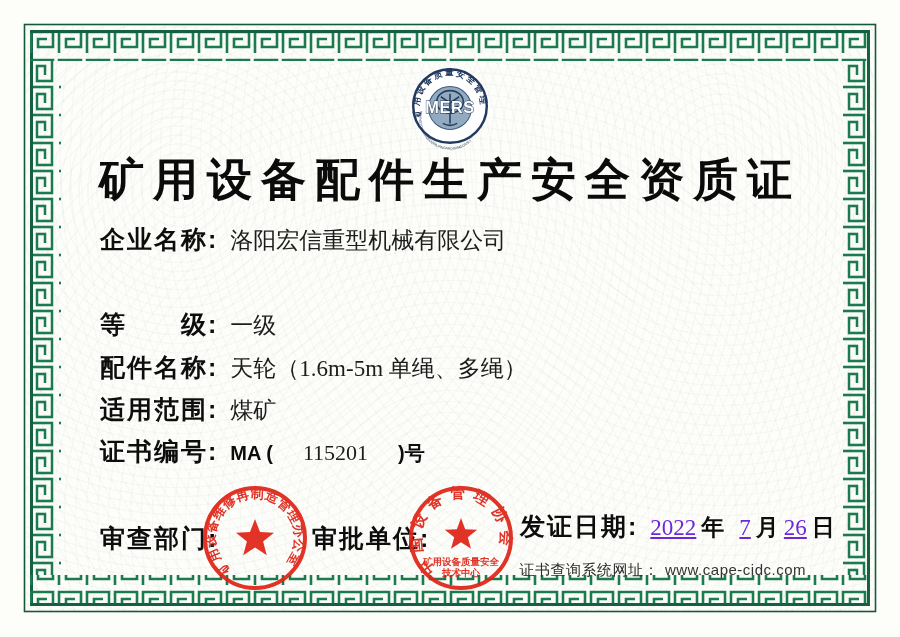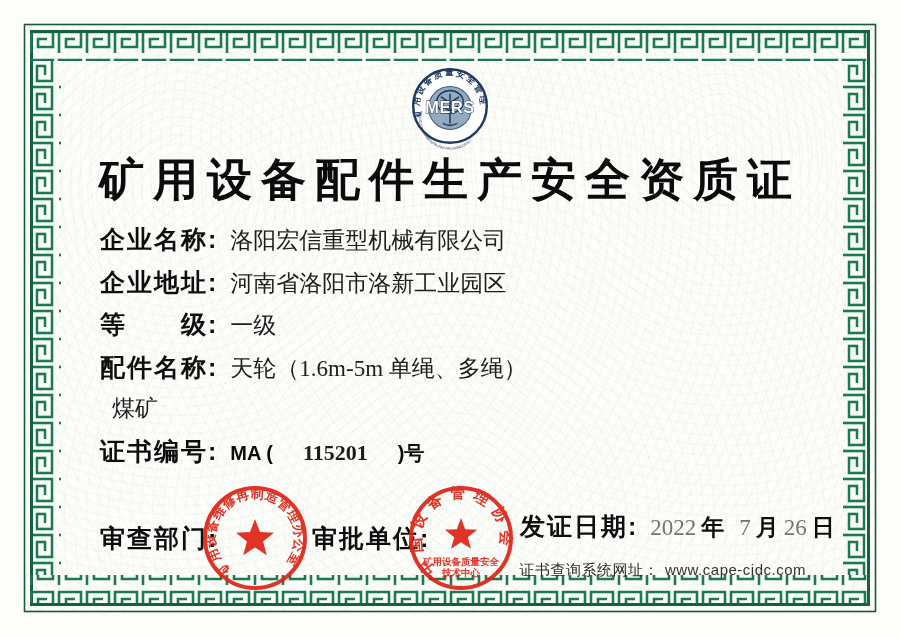--- a/index.html
+++ b/index.html
@@ -26,22 +26,22 @@
   .lbl{
     font-weight:bold;font-size:25px;letter-spacing:2px;color:#0d0d0d;
     font-family:"Liberation Sans",sans-serif;
   }
   .val{
     font-size:23px;color:#1c1c1c;margin-left:12px;
     font-family:"Liberation Serif",serif;
   }
   .certpre,.certsuf{font-weight:bold;font-size:20px;color:#0d0d0d;}
   .certpre{margin-left:12px;}
-  .certnum{font-size:22px;font-family:"Liberation Serif",serif;color:#1c1c1c;margin:0 30px;font-weight:bold;}
-  .dnum{font-size:23px;font-family:"Liberation Serif",serif;color:#737373;}
+  .certnum{font-size:22px;font-family:"Liberation Serif",serif;color:#1c1c1c;margin:0 30px;}
+  .dnum{font-size:23px;font-family:"Liberation Serif",serif;color:#6d28d9;text-decoration:underline;}
   .dunit{font-weight:bold;font-size:23px;color:#0d0d0d;margin:0 5px;}
   .dnum.first{margin-left:12px;}
   .gap{display:inline-block;width:10px;}
   .stamp{position:absolute;opacity:.93;}
   .footer{
     position:absolute;top:561px;right:94px;font-size:15px;color:#2b2b2b;
     letter-spacing:.5px;white-space:nowrap;
   }
   .footer .url{margin-left:6px;color:#333;}
 </style>
@@ -95,33 +95,30 @@
     </text>
     <text x="45" y="52" text-anchor="middle" font-size="16" font-weight="900" fill="#ffffff" stroke="#1d3050" stroke-width="0.9" paint-order="stroke" letter-spacing="0.5" font-family="Liberation Sans, sans-serif">MERS</text>
   </svg>
 
   <div class="title">矿用设备配件生产安全资质证</div>
 
   <div class="row" style="top:223px">
     <span class="lbl">企业名称:</span>
     <span class="val">洛阳宏信重型机械有限公司</span>
   </div>
-  <div class="row" style="top:266px">
-    <span class="lbl">企业地址:</span>
-    <span class="val">河南省洛阳市洛新工业园区</span>
-  </div>
   <div class="row" style="top:308px">
     <span class="lbl">等　　级:</span>
     <span class="val">一级</span>
   </div>
   <div class="row" style="top:351px">
     <span class="lbl">配件名称:</span>
     <span class="val">天轮（1.6m-5m 单绳、多绳）</span>
   </div>
   <div class="row" style="top:393px">
+    <span class="lbl">适用范围:</span>
     <span class="val">煤矿</span>
   </div>
 
   <div class="row" style="top:435px">
     <span class="lbl">证书编号:</span>
     <span class="certpre">MA (</span>
     <span class="certnum">115201</span>
     <span class="certsuf">)号</span>
   </div>
 

